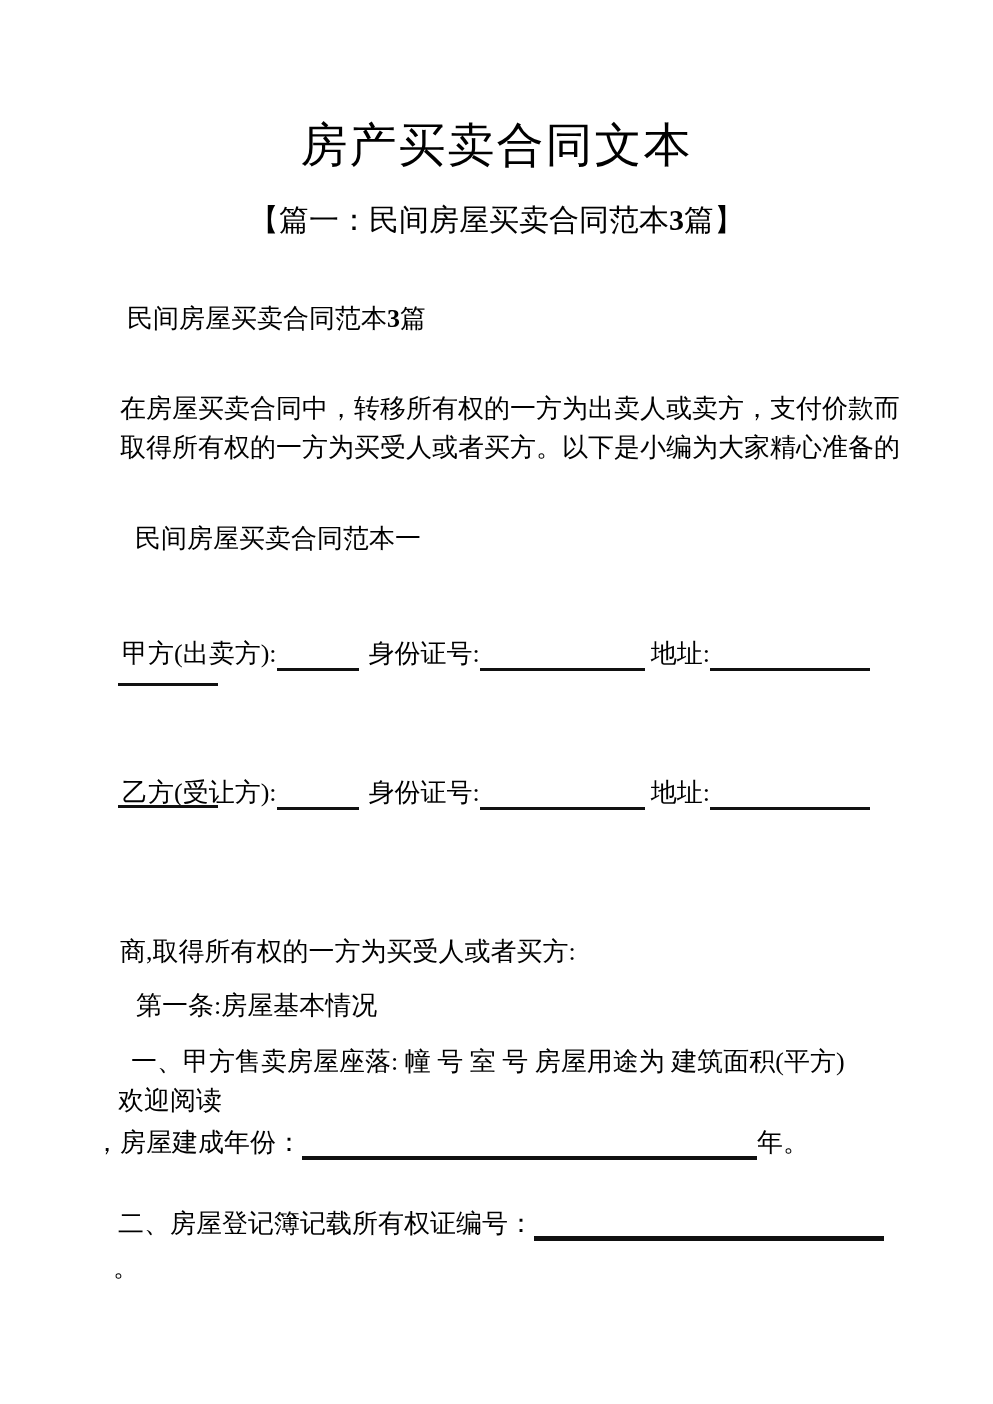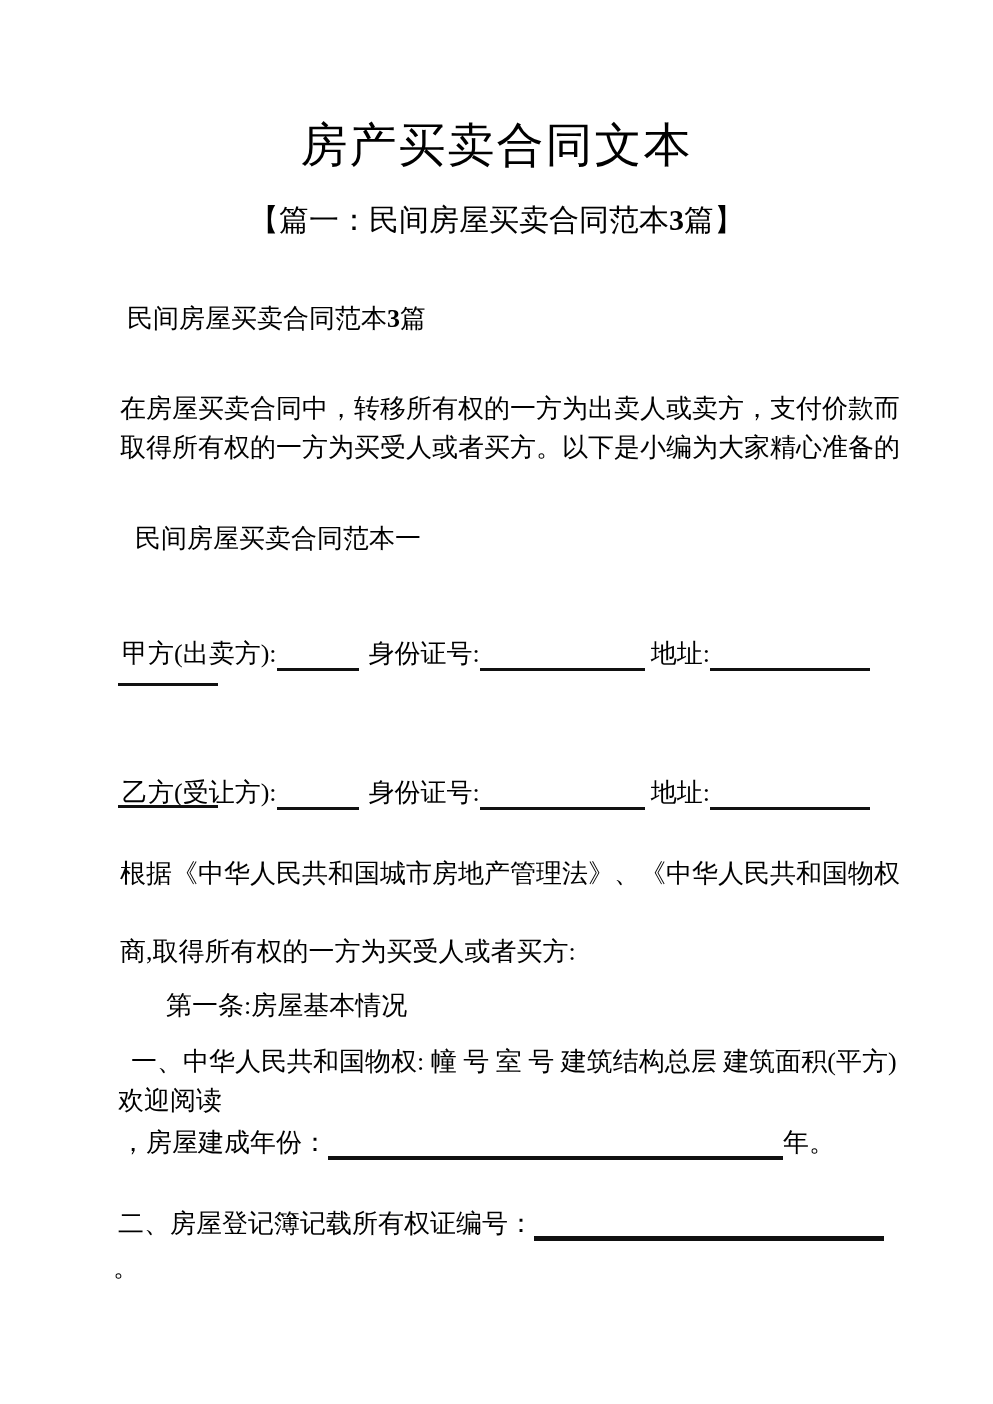--- a/index.html
+++ b/index.html
@@ -72,25 +72,24 @@
   <div class="abs body-line" style="left:120px; top:431px;">取得所有权的一方为买受人或者买方。以下是小编为大家精心准备的</div>
 
   <div class="abs body-line" style="left:135px; top:522px;">民间房屋买卖合同范本一</div>
 
   <div class="abs body-line" style="left:122px; top:614px;margin-top:23px;"><span>甲方(出卖方):</span><span class="blank u-a1"></span><span class="lbl-gap">身份证号:</span><span class="blank u-a2"></span><span class="lbl-gap-sm">地址:</span><span class="blank u-a3"></span></div>
   <div class="cont-bar" style="left:118px; top:683px;"></div>
 
   <div class="abs body-line" style="left:122px; top:736px;margin-top:40px;"><span>乙方(受让方):</span><span class="blank u-a1"></span><span class="lbl-gap">身份证号:</span><span class="blank u-a2"></span><span class="lbl-gap-sm">地址:</span><span class="blank u-a3"></span></div>
   <div class="cont-bar" style="left:118px; top:805px;"></div>
 
-  <div class="abs body-line" style="left:120px; top:857px;">根据《中华人民共和国城市房地产管理法》、《中华人民共和国物权</div>
   <div class="abs body-line" style="left:120px; top:935px;">商,取得所有权的一方为买受人或者买方:</div>
 
-  <div class="abs body-line" style="left:136px; top:989px;margin-left:30px;">第一条:房屋基本情况</div>
+  <div class="abs body-line" style="left:136px; top:989px;">第一条:房屋基本情况</div>
 
-  <div class="abs body-line" style="left:131px; top:1045px;">一、中华人民共和国物权: 幢 号 室 号 建筑结构总层 建筑面积(平方)</div>
+  <div class="abs body-line" style="left:131px; top:1045px;">一、甲方售卖房屋座落: 幢 号 室 号 房屋用途为 建筑面积(平方)</div>
   <div class="abs body-line" style="left:118px; top:1084px;">欢迎阅读</div>
-  <div class="abs body-line" style="left:120px; top:1126px;"><span>，房屋建成年份：</span><span class="blank thick u-year"></span><span>年。</span></div>
+  <div class="abs body-line" style="left:94px; top:1126px;"><span>，房屋建成年份：</span><span class="blank thick u-year"></span><span>年。</span></div>
 
   <div class="abs body-line" style="left:118px; top:1207px;"><span>二、房屋登记簿记载所有权证编号：</span><span class="blank thicker u-cert"></span></div>
   <div class="abs body-line" style="left:113px; top:1251px;">。</div>
 
 </div>
 
 </body></html>

